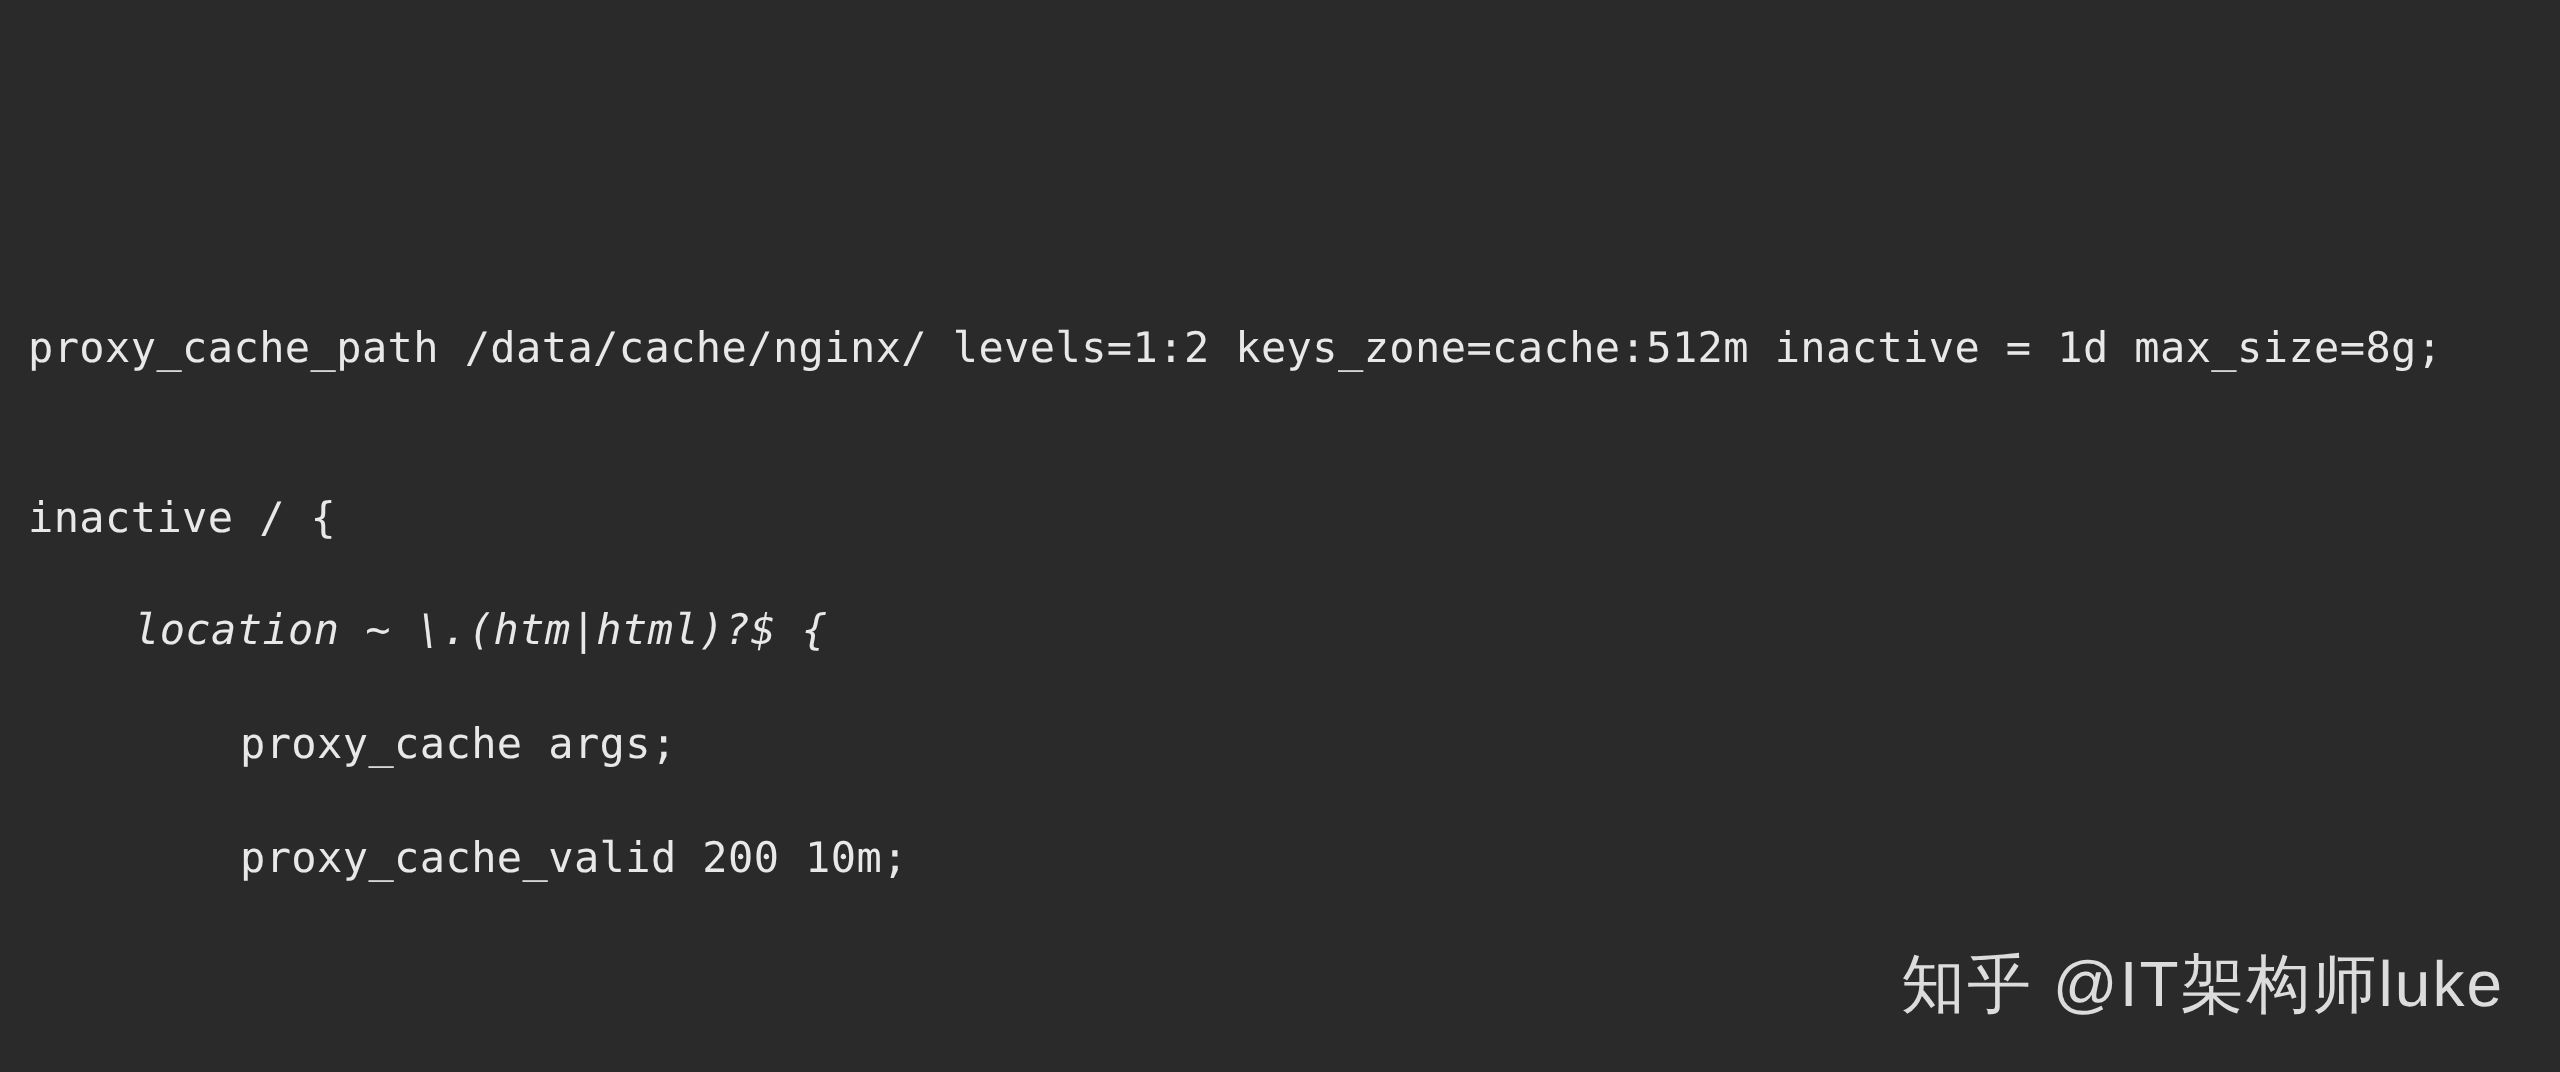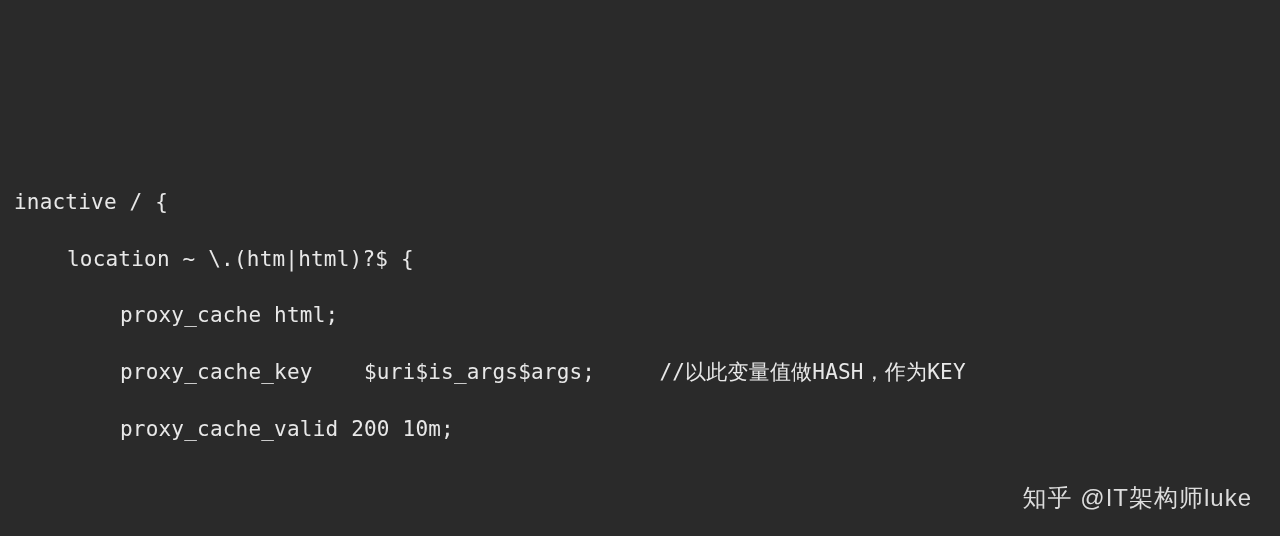--- a/index.html
+++ b/index.html
@@ -13,47 +13,47 @@
       width: 1280px;
       height: 536px;
       overflow: hidden;
       position: relative;
       white-space: pre;
       letter-spacing: 0.2px;
     }
     .code-line {
       display: block;
     }
-    .ind1 { padding-left: 53px; }
+    .ind1 { padding-left: 53px; font-style: italic; }
     .ind2 { padding-left: 106px; }
     .watermark {
       position: absolute;
       right: 28px;
       bottom: 22px;
       font-family: -apple-system, 'PingFang SC', 'Microsoft YaHei', sans-serif;
-      font-size: 24px;
+      font-size: 32px;
       color: #dcdcdc;
       letter-spacing: 1px;
       white-space: nowrap;
     }
     .watermark .zh {
       font-weight: 500;
     }
   </style>
 </head>
 <body>
 
 
 
 <div>
+<span class="code-line">proxy_cache_path /data/cache/nginx/ levels=1:2 keys_zone=cache:512m inactive = 1d max_size=8g;</span>
 <span class="code-line"></span>
 <span class="code-line">inactive / {</span>
 <span class="code-line ind1">location ~ \.(htm|html)?$ {</span>
-<span class="code-line ind2">proxy_cache html;</span>
-<span class="code-line ind2">proxy_cache_key    $uri$is_args$args;     //以此变量值做HASH，作为KEY</span>
+<span class="code-line ind2">proxy_cache args;</span>
 <span class="code-line ind2">proxy_cache_valid 200 10m;</span>
 
 
 
 
 
 
 
 
 

